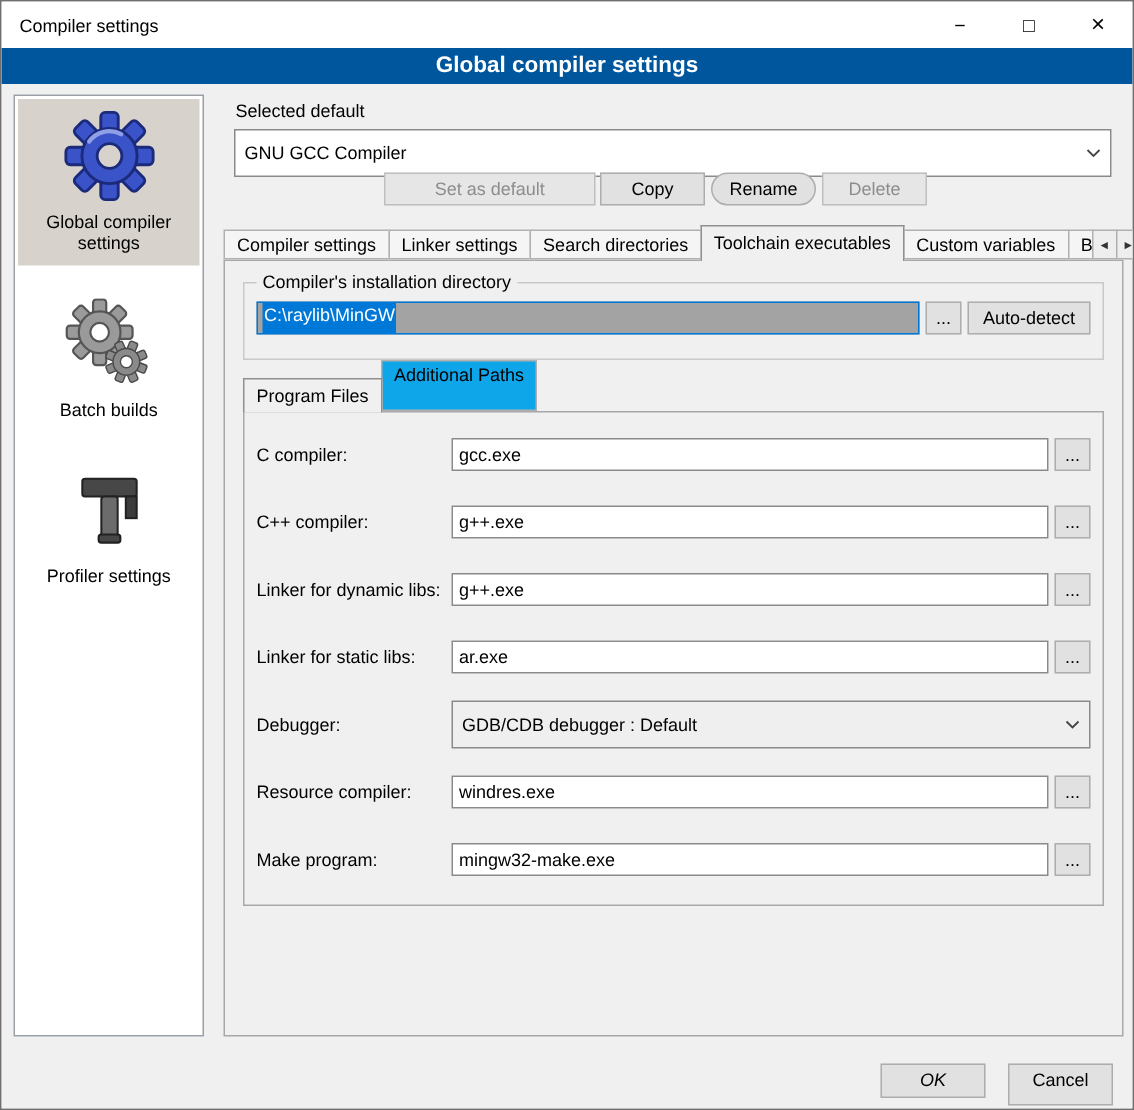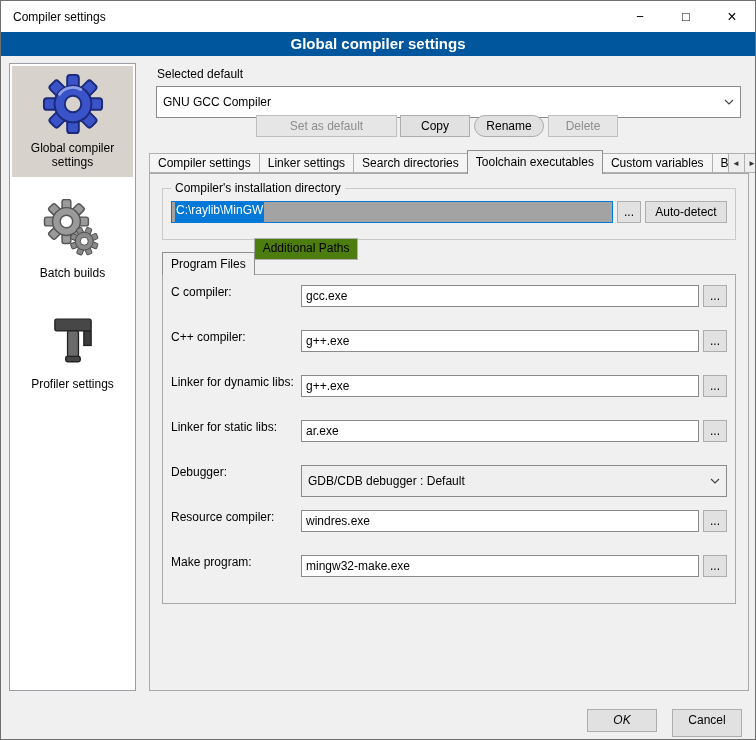--- a/index.html
+++ b/index.html
@@ -57,25 +57,25 @@
   .groupbox .legend { position:absolute; top:-8px; left:8px; background:#f0f0f0; padding:0 4px; font-size:12px; }
   .dir-row { display:flex; align-items:center; }
   .path-box { flex:1; height:22px; border:1px solid #0078d7; background:#a3a3a3; display:flex; padding-left:3px; font-size:12px; overflow:hidden; }
   .path-box .sel-text { background:#0078d7; color:#ffffff; padding:1px 1px; white-space:nowrap; }
   .dots-btn { width:24px; margin-left:4px; flex:0 0 auto; }
   .autodetect-btn { width:82px; margin-left:4px; flex:0 0 auto; }
   .note { margin-top:5px; font-size:12px; color:#b22222; white-space:nowrap; overflow:hidden; }
 
   
   .subtabstrip { position:relative; display:flex; align-items:flex-end; height:23px; margin:12px 0 0 12px; z-index:2; }
-  .subtab { font-size:12px; padding:0 8px; line-height:19px; height:22px; background:#4d7c0f; border:1px solid #b0b0b0; margin-right:-1px; margin-bottom:15px; white-space:nowrap; }
+  .subtab { font-size:12px; padding:0 8px; line-height:19px; height:34px; background:#0ea5e9; border:1px solid #b0b0b0; margin-right:-1px; margin-bottom:1px; white-space:nowrap; }
   .subtab.active { height:23px; line-height:22px; background:#f0f0f0; border:1px solid #8f8f8f; border-bottom:none; margin-bottom:0; position:relative; z-index:3; }
   .subpanel { margin:-1px 12px 0; border:1px solid #a8a8a8; background:#f0f0f0; padding:10px 8px 3px; }
 
-  .frow { display:flex; margin-bottom:9px; height:36px; }
+  .frow { display:flex; align-items:center; margin-bottom:9px; height:36px; }
   .flabel { width:130px; font-size:12px; flex:0 0 auto; }
   .tinput { flex:1; height:22px; border:1px solid #8a8a8a; background:#ffffff; font-size:12px; padding:0 4px; cursor:text; }
   .frow .combo { flex:1; }
 
   .chev { width:10px; height:6px; flex:0 0 auto; margin-left:6px; }
 
   
   .btn-ok     { position:absolute; left:586px; top:653px; width:70px; height:23px;font-style:italic; }
   .btn-cancel { position:absolute; left:671px; top:653px; width:70px; height:28px; }
 </style>

